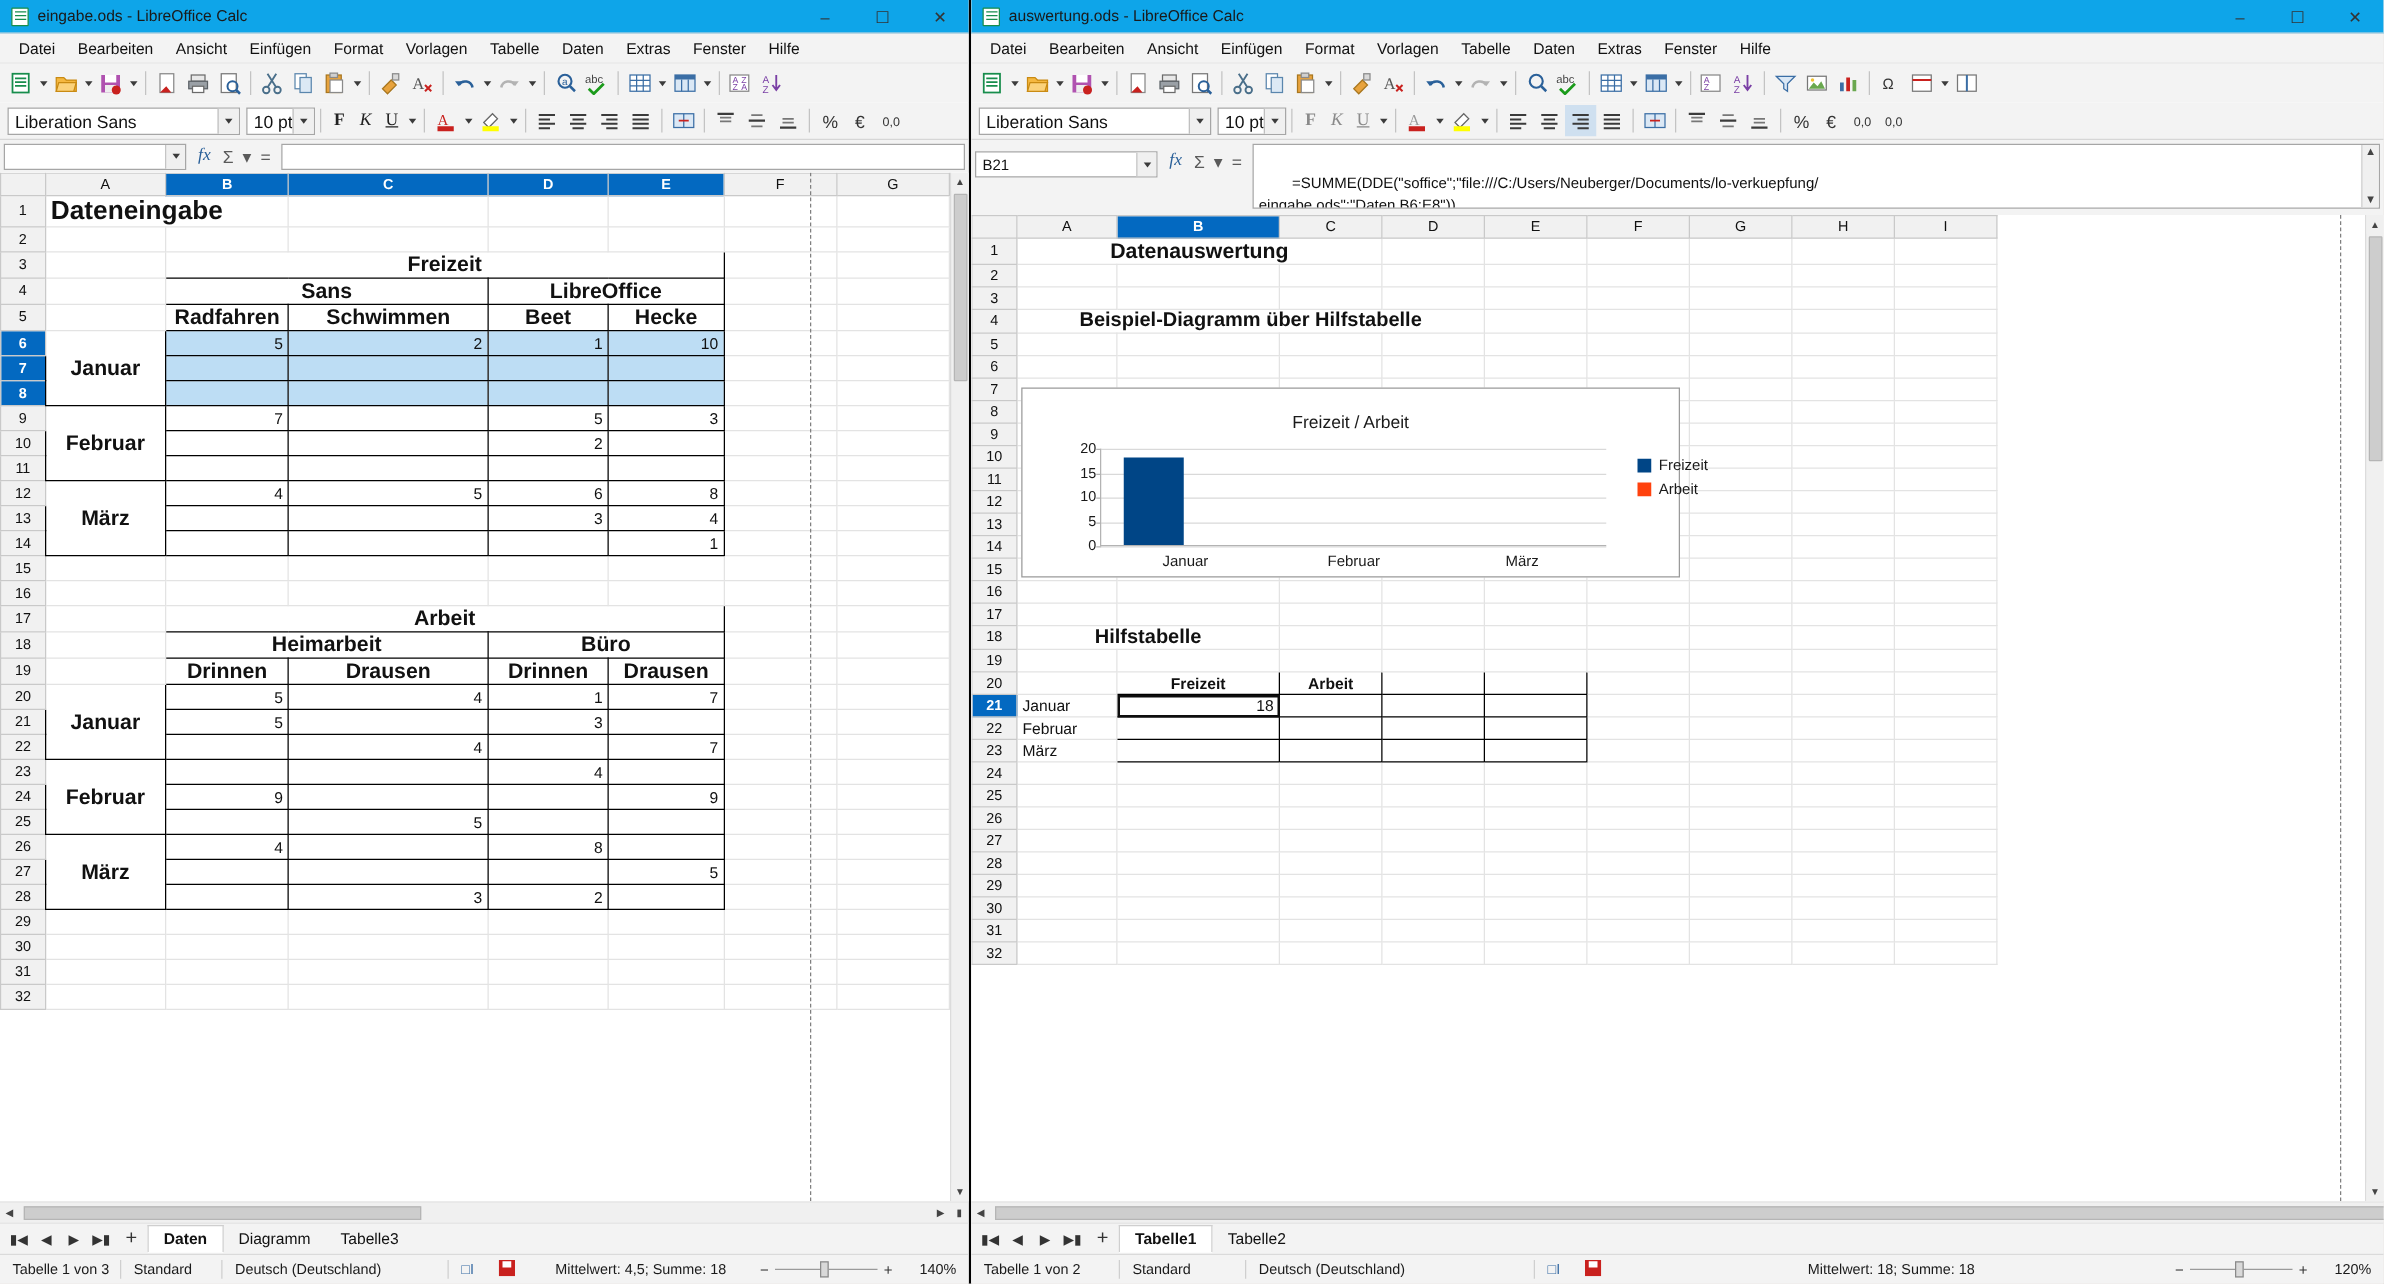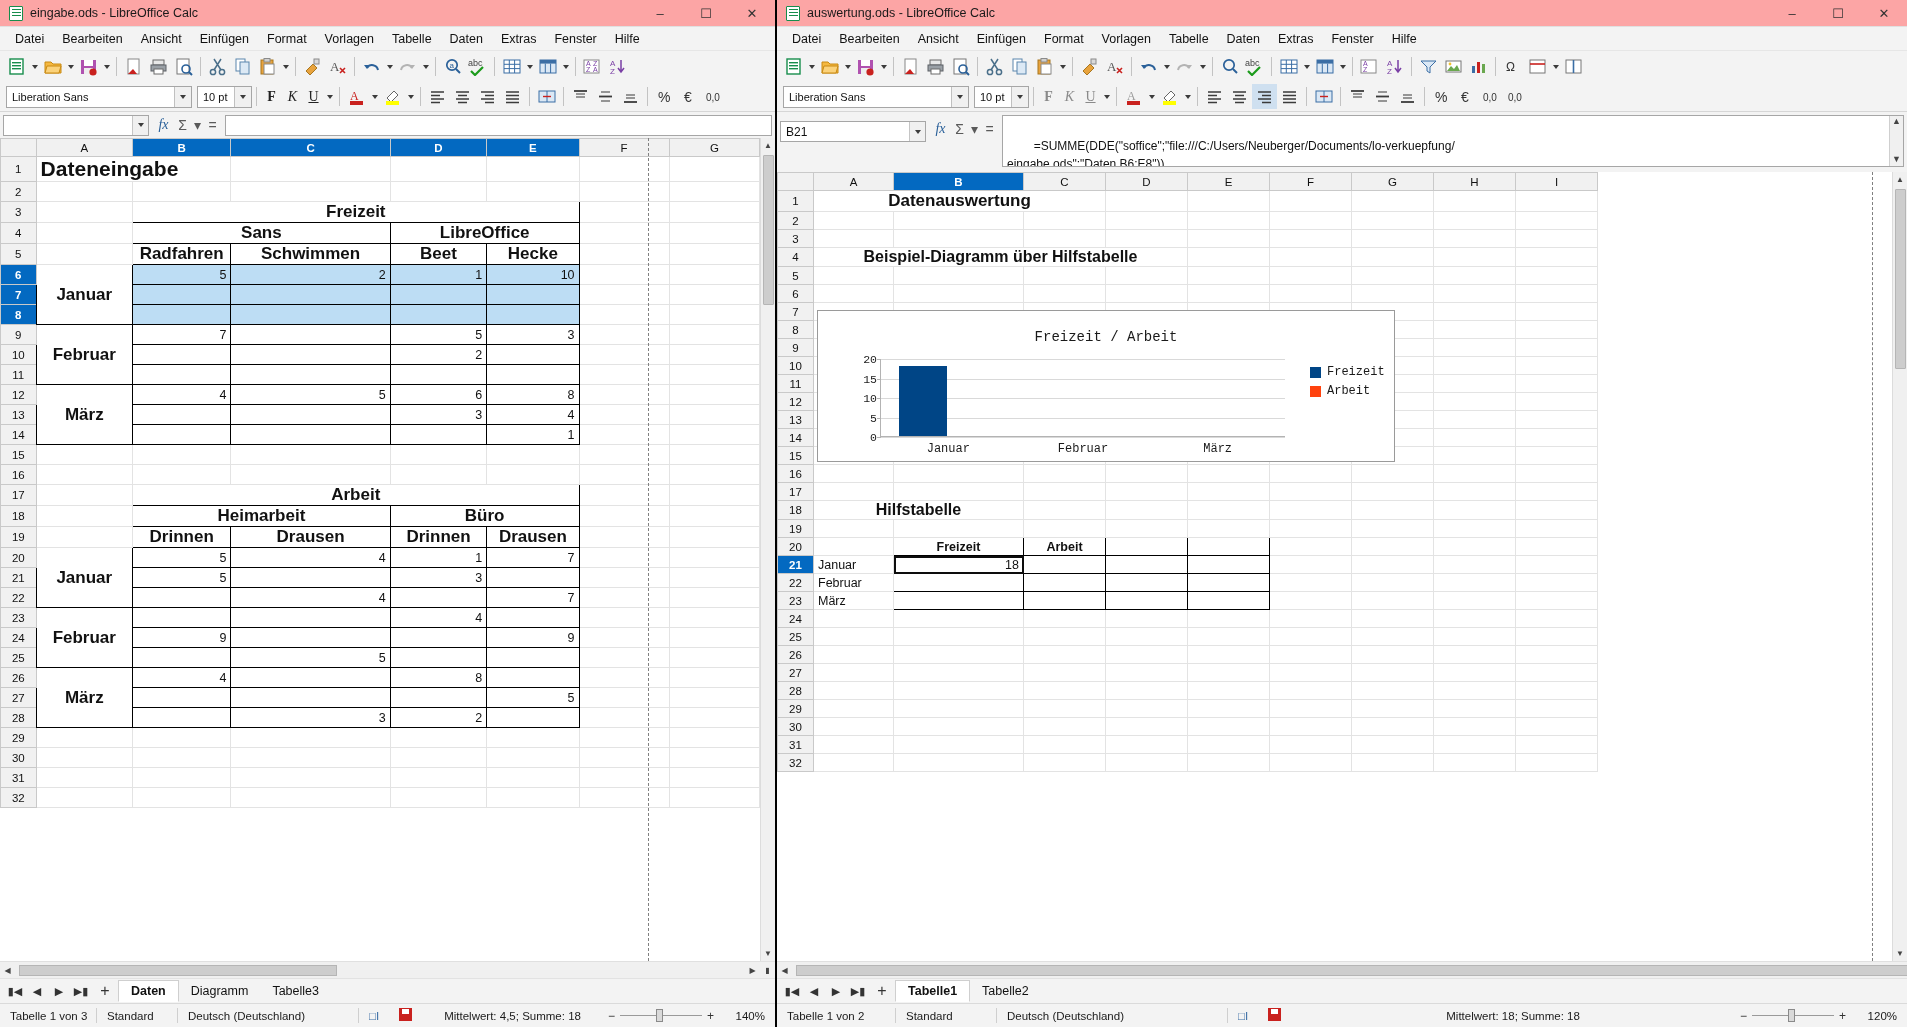--- a/index.html
+++ b/index.html
@@ -10,21 +10,21 @@
     overflow: hidden;
   }
   .app { position: relative; width: 1907px; height: 1027px; display: flex; }
 
   .window { position: relative; height: 1027px; background: #ffffff; display: flex; flex-direction: column; overflow: hidden; }
   .win-left { width: 777px; border-right: 2px solid #000; }
   .win-right { width: 1130px; }
 
   
   .titlebar {
-    height: 27px; background: #fca5a5; display: flex; align-items: center;
+    height: 27px; background: #0ea5e9; display: flex; align-items: center;
     border-bottom: 1px solid #e0e0e0; flex: 0 0 27px; position: relative;
   }
   .titlebar .tb-icon { width: 14px; height: 15px; margin-left: 9px; margin-right: 7px; position: relative; }
   .tb-icon .doc { position:absolute; inset:0; background:#fff; border:1.4px solid #178d4c; border-radius:1px; }
   .tb-icon .doc::after { content:""; position:absolute; left:1.5px; top:2px; right:1.5px; height:1.5px;
      background:#178d4c; box-shadow: 0 3px 0 #178d4c, 0 6px 0 #178d4c; }
   .titlebar .tb-title { font-size: 12.5px; color: #1a1a1a; }
   .titlebar .tb-btns { position: absolute; right: 0; top: 0; height: 27px; display: flex; }
   .tb-btn { width: 46px; height: 27px; display: flex; align-items: center; justify-content: center;
             font-size: 13px; color: #333; }
@@ -42,21 +42,21 @@
   .tbi { width: 25px; height: 25px; display: flex; align-items: center; justify-content: center;
          position: relative; flex: 0 0 auto; }
   .tbi svg { display: block; }
   .tbsep { width: 1px; height: 19px; background: #c3c3c3; margin: 0 4px; flex: 0 0 1px; }
   .drop { width: 11px; height: 25px; display:flex; align-items:center; justify-content:center; flex:0 0 11px; }
   .drop::after { content:""; border-left: 3.5px solid transparent; border-right: 3.5px solid transparent;
                  border-top: 4px solid #3b3b3b; display:block; }
 
   
   .combo { height: 22px; background: #fff; border: 1px solid #a6a6a6; display: flex; align-items: center;
-           font-size: 11px; color: #111; padding-left: 5px; position: relative; }
+           font-size: 14px; color: #111; padding-left: 5px; position: relative; }
   .combo .arrow { position: absolute; right: 0; top: 0; bottom: 0; width: 17px; background: #f0f0f0;
                   border-left: 1px solid #c0c0c0; display: flex; align-items: center; justify-content: center; }
   .combo .arrow::after { content:""; border-left: 3.5px solid transparent; border-right: 3.5px solid transparent;
                   border-top: 4px solid #3b3b3b; }
   .fontname { width: 186px; margin-left: 2px; }
   .fontsize { width: 55px; margin-left: 5px; }
   .fmt-ch { width: 21px; height: 24px; display:flex; align-items:center; justify-content:center;
             font-size: 14px; color:#222; font-family:"Liberation Serif", serif; }
 
   
@@ -1565,21 +1565,21 @@
                 <td class="cell "></td>
                 <td class="cell "></td>
                 <td class="cell "></td>
                 <td class="cell "></td>
                 <td class="cell "></td>
               </tr>
             </tbody>
           </table>
         <div class="pagebrk" style="left:1095px"></div>
 
-        <div class="chartobj" id="chartobj" style="left:40px; top:138px; width:578px; height:152px;font-family:Liberation Mono, monospace;">
+        <div class="chartobj" id="chartobj" style="left:40px; top:138px; width:527px; height:152px;">
           <div class="chart-title" id="chart-title" style="position:absolute;left:0;right:0;top:18px">Freizeit / Arbeit</div>
           <div class="chart-plot" id="chart-plot" style="left:62px; top:48px; width:405px; height:78px;">
               <div class="gline" style="top: 0px;"></div>
               <div class="ytick" style="top: 0px;">20</div>
               <div class="ytickmark" style="top: 0px;"></div>
               <div class="gline" style="top: 19.5px;"></div>
               <div class="ytick" style="top: 19.5px;">15</div>
               <div class="ytickmark" style="top: 19.5px;"></div>
               <div class="gline" style="top: 39px;"></div>
               <div class="ytick" style="top: 39px;">10</div>

